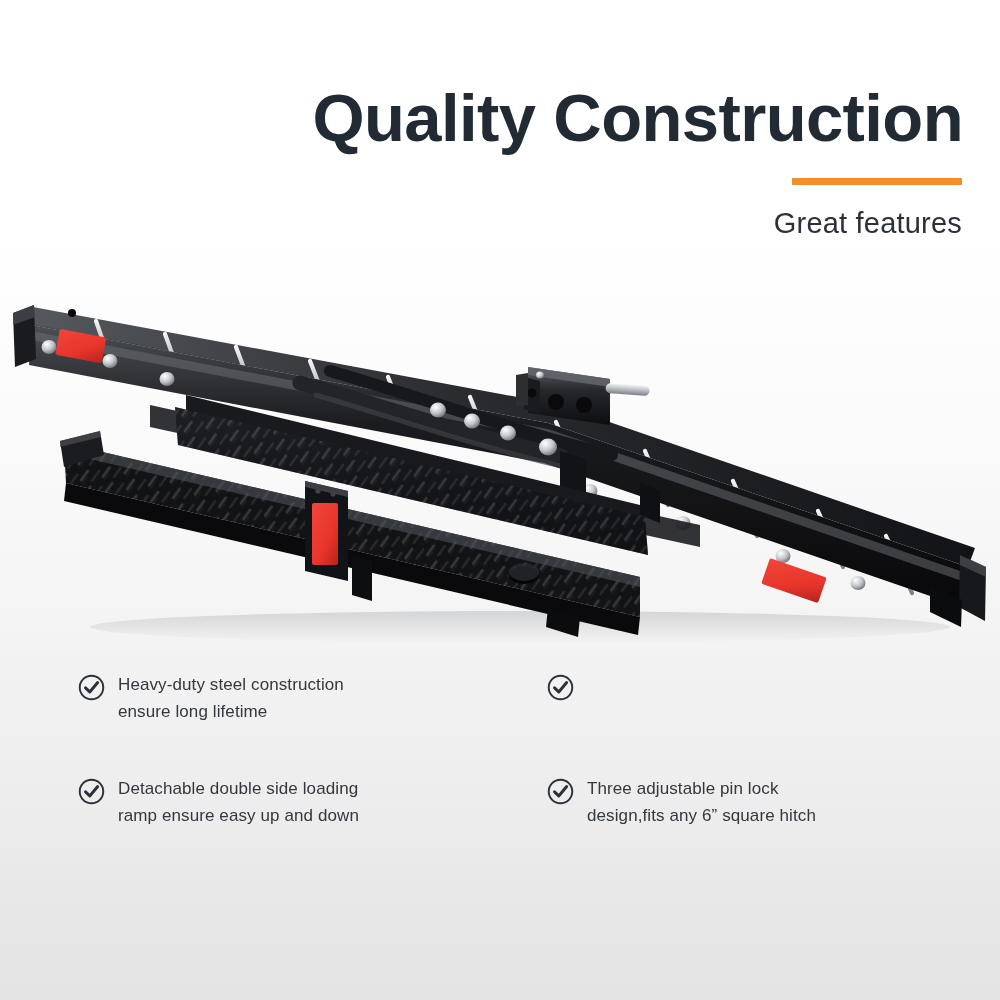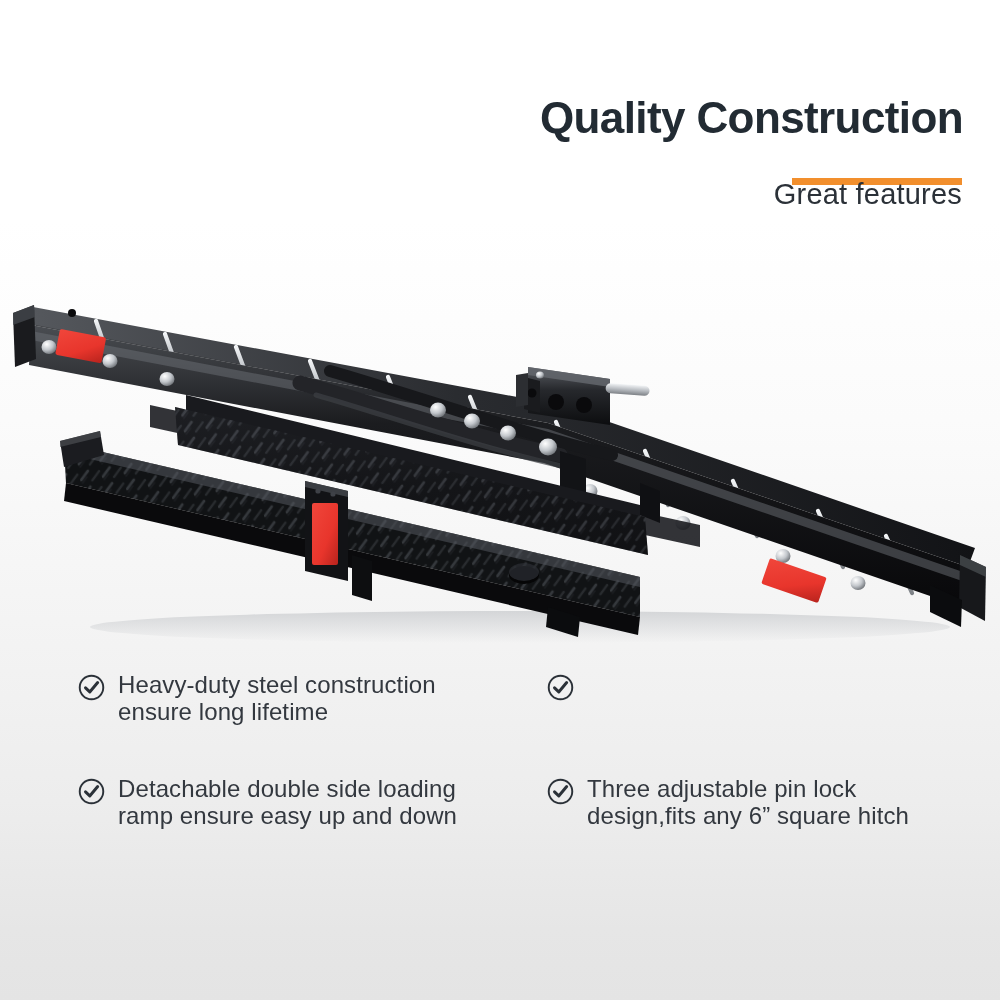--- a/index.html
+++ b/index.html
@@ -10,47 +10,47 @@
   }
   #page{
     position:relative;width:1000px;height:1000px;
     background:linear-gradient(180deg,#ffffff 0%,#ffffff 22%,#fbfbfb 42%,#f4f4f4 62%,#ededed 80%,#e6e6e6 93%,#e4e4e4 100%);
   }
 
   
   .header{position:absolute;left:0;top:0;width:1000px;height:250px;}
   .title{
     position:absolute;right:37px;top:86px;
-    font-size:44px;line-height:64px;font-weight:bold;
+    font-size:67px;line-height:64px;font-weight:bold;
     letter-spacing:-0.6px;color:#222b33;white-space:nowrap;
     text-align:right;
   }
   .accent-bar{
     position:absolute;right:38px;top:178px;width:170px;height:7px;
     background:#f28f2d;
   }
   .subtitle{
-    position:absolute;right:38px;top:176px;
+    position:absolute;right:38px;top:205px;
     font-size:29px;line-height:36px;color:#2b3138;
     letter-spacing:0.2px;white-space:nowrap;text-align:right;
   }
 
   
   .photo{position:absolute;left:0;top:255px;width:1000px;height:400px;}
   .photo svg{display:block;width:1000px;height:400px;}
 
   
   .features{position:absolute;left:0;top:655px;width:1000px;height:290px;}
   .feat{position:absolute;display:flex;align-items:flex-start;}
   .feat .chk{
     flex:0 0 auto;width:27px;height:27px;margin-top:3px;margin-right:13px;
   }
   .feat .chk svg{display:block;width:27px;height:27px;}
   .feat .txt{
-    font-size:24px;line-height:27px;color:#33383f;letter-spacing:0.1px;
+    font-size:17px;line-height:27px;color:#33383f;letter-spacing:0.1px;
     white-space:pre-line;
   }
   .c1{left:78px;}
   .c2{left:547px;}
   .r1{top:16px;}
   .r2{top:120px;}
   .r3{top:208px;}
 </style>
 </head>
 <body>

